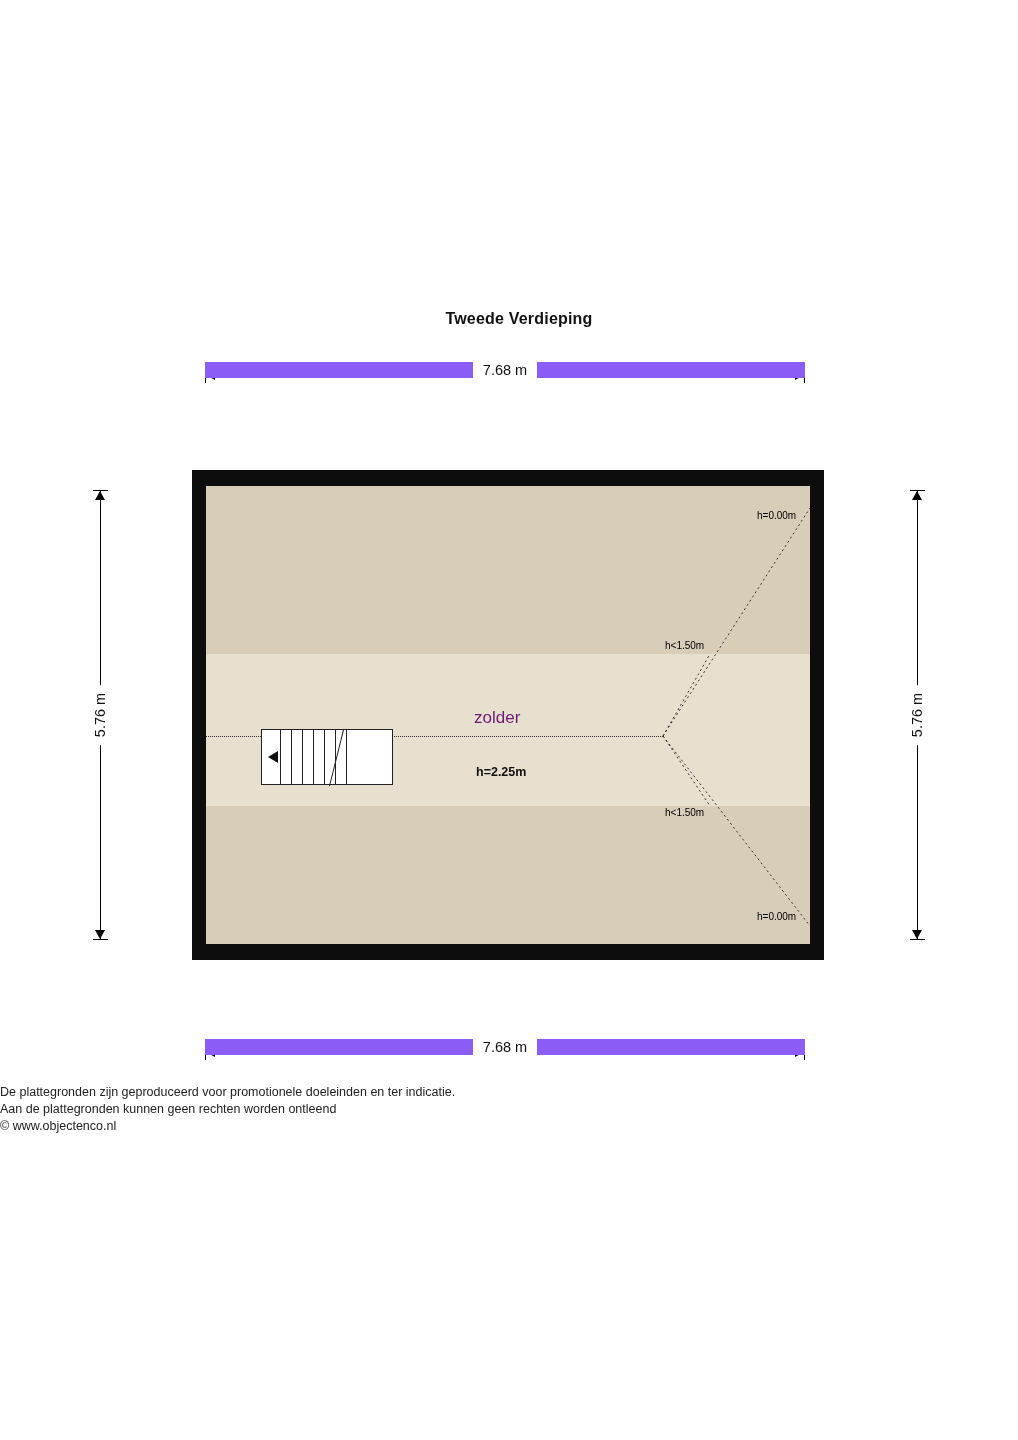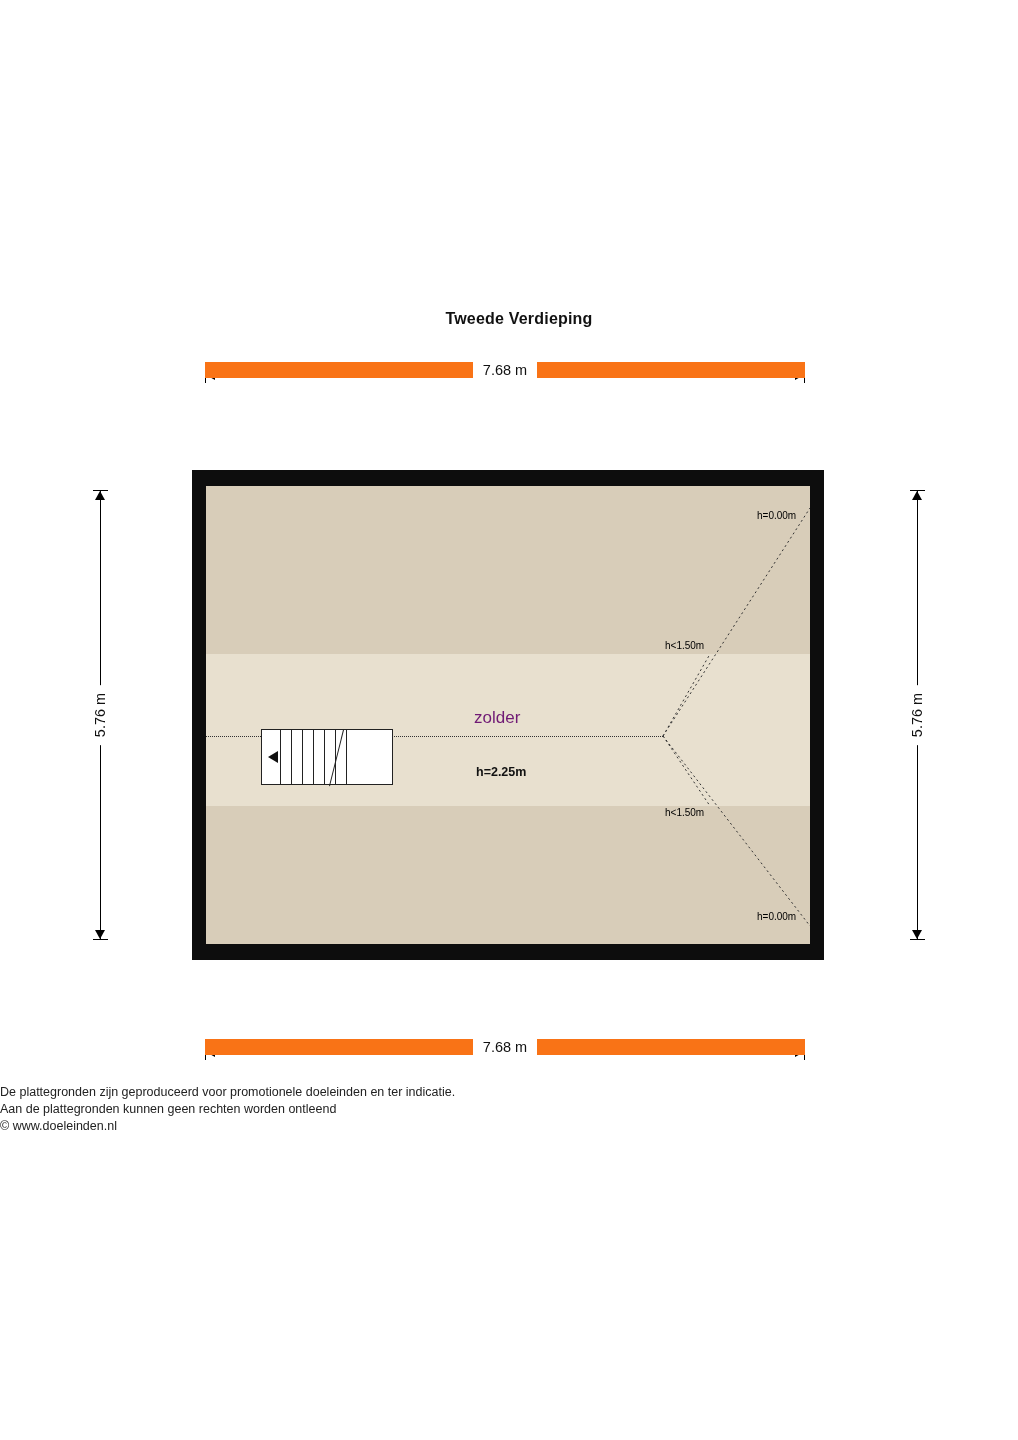--- a/index.html
+++ b/index.html
@@ -79,21 +79,21 @@
   .dim-h .arrow.right {
     right: 1px;
     border-left: 9px solid #000;
   }
   .dim-h .label {
     position: absolute;
     left: 0; right: 0;
     top: -4px;
     text-align: center;
     font-size: 14.5px;
-    background: #f97316;
+    background: #8b5cf6;
     display: inline-block;
   }
   .dim-h .label span {
     background: #fff;
     padding: 0 10px;
   }
 
   .dim-v {
     position: absolute;
     width: 18px;
@@ -335,16 +335,16 @@
     <div class="arrow left"></div>
     <div class="arrow right"></div>
     <div class="label">
       <span>7.68 m</span>
     </div>
   </div>
 
   <div class="footer">
     <div>De plattegronden zijn geproduceerd voor promotionele doeleinden en ter indicatie.</div>
     <div>Aan de plattegronden kunnen geen rechten worden ontleend</div>
-    <div>© www.doeleinden.nl</div>
+    <div>© www.objectenco.nl</div>
   </div>
 
 </div>
 
 </body></html>

